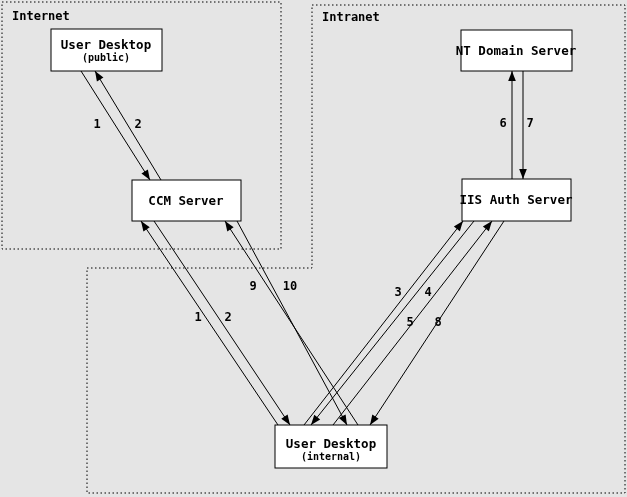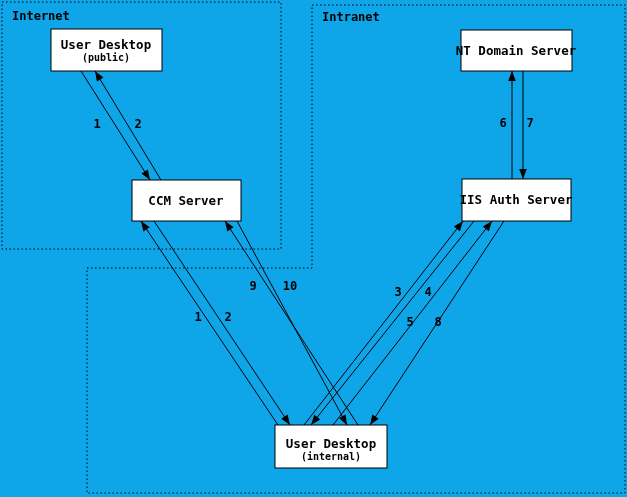--- a/index.html
+++ b/index.html
@@ -4,21 +4,21 @@
 <style>
   html, body {
     margin: 0;
     padding: 0;
     background: #ffffff;
   }
   .stage {
     position: relative;
     width: 627px;
     height: 497px;
-    background: #0ea5e9;
+    background: #e5e5e5;
     font-family: "DejaVu Sans Mono", monospace;
   }
   svg text {
     font-family: "DejaVu Sans Mono", monospace;
     font-weight: bold;
     fill: #000000;
   }
   .zone-label   { font-size: 12px; }
   .node-label   { font-size: 12.5px; }
   .node-sublabel{ font-size: 10px; }

